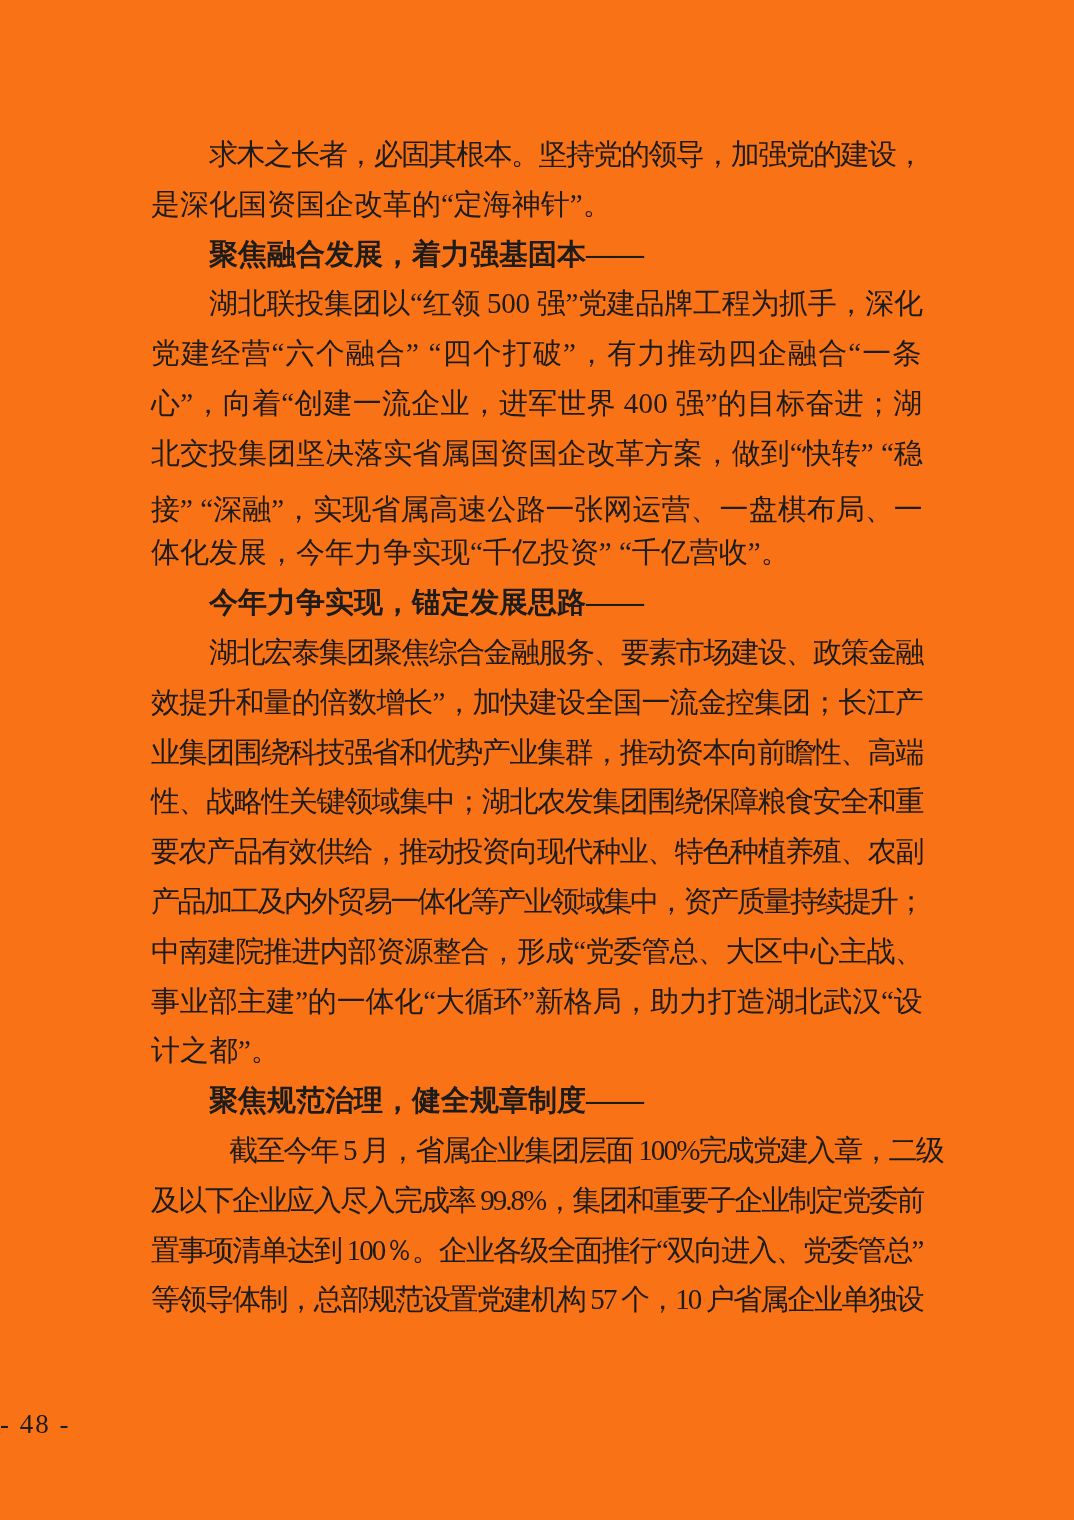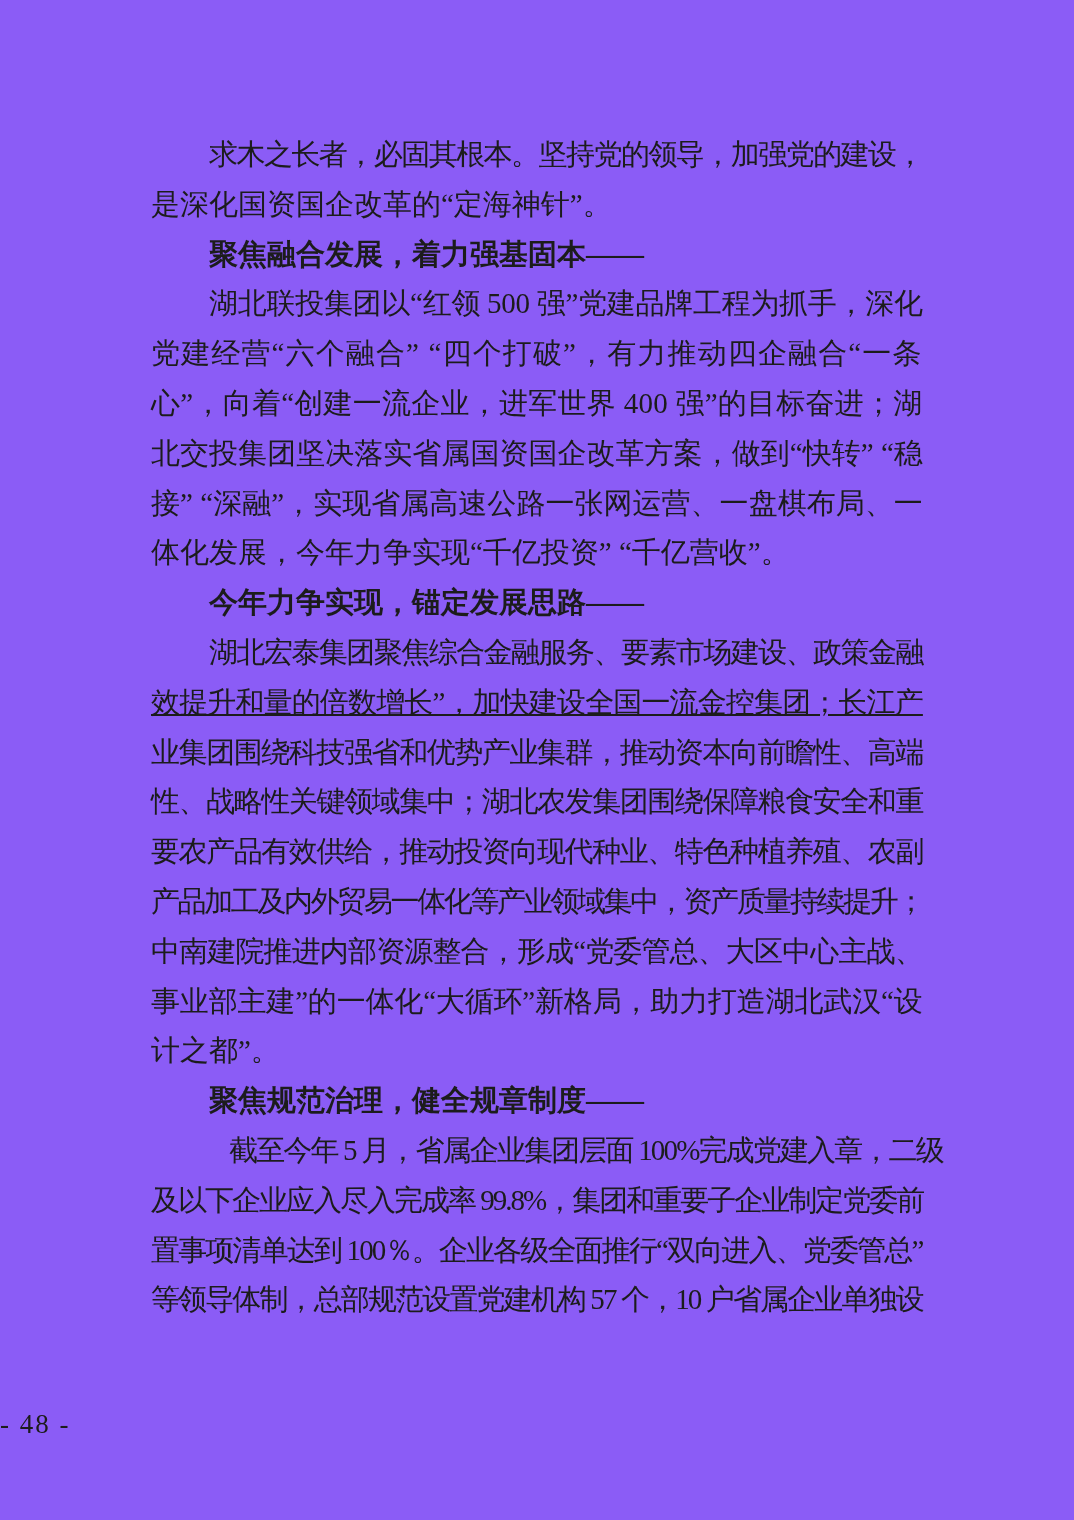--- a/index.html
+++ b/index.html
@@ -4,21 +4,21 @@
 <style>
   html, body {
     margin: 0;
     padding: 0;
     background: #ffffff;
   }
   .page {
     position: relative;
     width: 1074px;
     height: 1520px;
-    background: #8b5cf6;
+    background: #f97316;
     color: #1c1c1c;
     font-family: "Liberation Serif", "DejaVu Serif", serif;
     overflow: hidden;
   }
   .body-text {
     position: absolute;
     left: 151px;
     top: 130px;
     width: 772px;
   }
@@ -51,25 +51,25 @@
 
 <div class="page">
   <div class="body-text" id="doc-lines">
       <div class="line indent"><span style="letter-spacing: -1.53846px;">求木之长者，必固其根本。坚持党的领导，加强党的建设，</span></div>
       <div class="line"><span>是深化国资国企改革的“定海神针”。</span></div>
       <div class="line indent bold"><span>聚焦融合发展，着力强基固本——</span></div>
       <div class="line indent"><span style="letter-spacing: -0.275862px;">湖北联投集团以“红领 500 强”党建品牌工程为抓手，深化</span></div>
       <div class="line"><span style="letter-spacing: 1.13793px;">党建经营“六个融合” “四个打破”，有力推动四企融合“一条</span></div>
       <div class="line"><span style="letter-spacing: 0.258065px;">心”，向着“创建一流企业，进军世界 400 强”的目标奋进；湖</span></div>
       <div class="line"><span style="letter-spacing: 0.0344828px;">北交投集团坚决落实省属国资国企改革方案，做到“快转” “稳</span></div>
-      <div class="line"><span style="letter-spacing: 0.0344828px;">接” “深融”，实现省属高速公路一张网运营、一盘棋布局、一</span></div>
+      <div class="line"><span style="letter-spacing: 0.0344828px; margin-top: 6px;">接” “深融”，实现省属高速公路一张网运营、一盘棋布局、一</span></div>
       <div class="line"><span>体化发展，今年力争实现“千亿投资” “千亿营收”。</span></div>
       <div class="line indent bold"><span>今年力争实现，锚定发展思路——</span></div>
       <div class="line indent"><span style="letter-spacing: -1.53846px;">湖北宏泰集团聚焦综合金融服务、要素市场建设、政策金融</span></div>
-      <div class="line"><span style="letter-spacing: -0.857143px; text-decoration: underline;">效提升和量的倍数增长”，加快建设全国一流金控集团；长江产</span></div>
+      <div class="line"><span style="letter-spacing: -0.857143px;">效提升和量的倍数增长”，加快建设全国一流金控集团；长江产</span></div>
       <div class="line"><span style="letter-spacing: -1.42857px;">业集团围绕科技强省和优势产业集群，推动资本向前瞻性、高端</span></div>
       <div class="line"><span style="letter-spacing: -1.42857px;">性、战略性关键领域集中；湖北农发集团围绕保障粮食安全和重</span></div>
       <div class="line"><span style="letter-spacing: -1.42857px;">要农产品有效供给，推动投资向现代种业、特色种植养殖、农副</span></div>
       <div class="line"><span style="letter-spacing: -2.37931px;">产品加工及内外贸易一体化等产业领域集中，资产质量持续提升；</span></div>
       <div class="line"><span style="letter-spacing: -0.857143px;">中南建院推进内部资源整合，形成“党委管总、大区中心主战、</span></div>
       <div class="line"><span style="letter-spacing: -0.172414px;">事业部主建”的一体化“大循环”新格局，助力打造湖北武汉“设</span></div>
       <div class="line"><span>计之都”。</span></div>
       <div class="line indent bold"><span>聚焦规范治理，健全规章制度——</span></div>
       <div class="line indent"><span style="letter-spacing: -1.83871px; margin-left: 20px;">截至今年 5 月，省属企业集团层面 100%完成党建入章，二级</span></div>
       <div class="line"><span style="letter-spacing: -2px;">及以下企业应入尽入完成率 99.8%，集团和重要子企业制定党委前</span></div>

